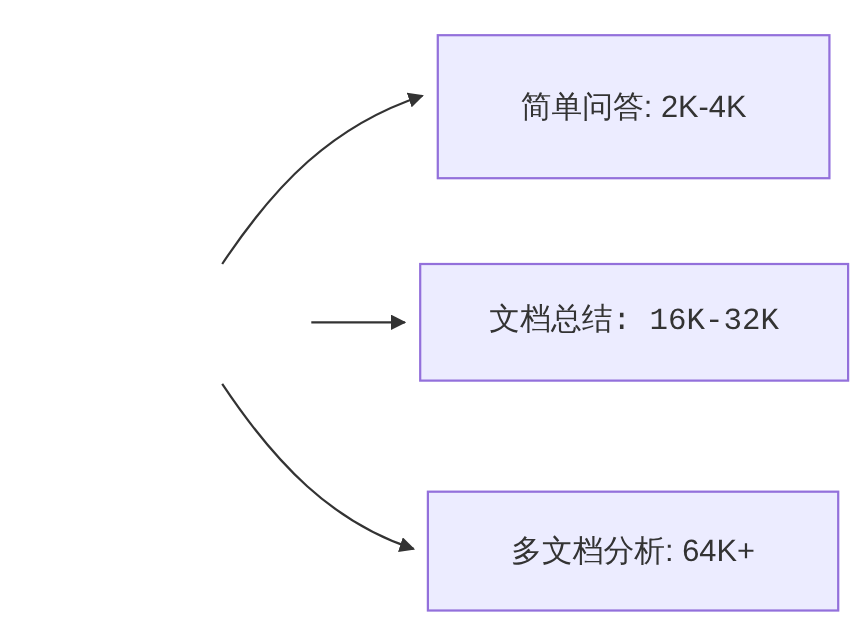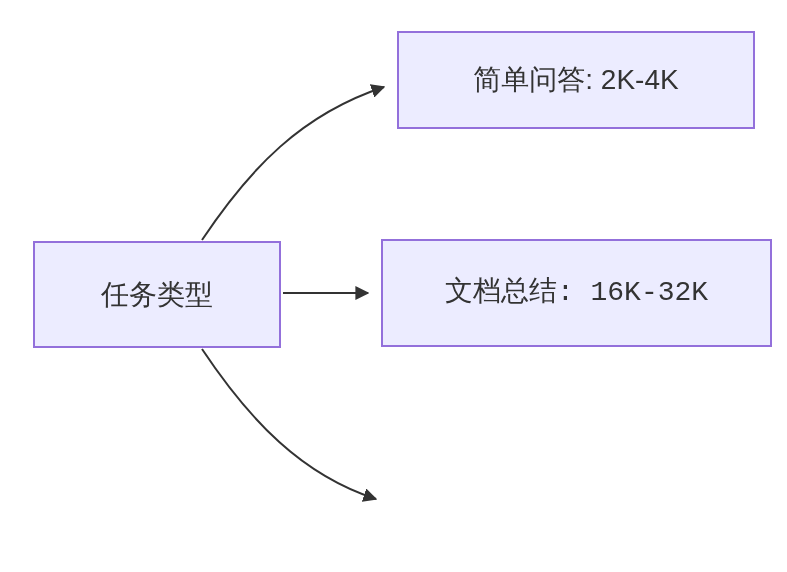--- a/index.html
+++ b/index.html
@@ -32,21 +32,21 @@
     justify-content: center;
   }
   .node-label {
     color: #333333;
     font-size: 28px;
     line-height: 1.2;
     white-space: nowrap;
     text-align: center;
   }
   .node-root   { left: 33px;  top: 241px; width: 248px; height: 107px; }
-  .node-top    { left: 397px; top: 31px;  width: 358px; height: 98px; }
+  .node-top    { left: 397px; top: 31px;  width: 358px; height: 132px; }
   .node-middle { left: 381px; top: 239px; width: 391px; height: 108px; font-family: Liberation Mono, monospace; }
   .node-bottom { left: 388px; top: 446px; width: 375px; height: 110px; }
   .edge-path {
     fill: none;
     stroke: #333333;
     stroke-width: 2px;
   }
 </style>
 </head>
 <body>
@@ -57,26 +57,26 @@
     <defs>
       <marker id="arrowhead" viewBox="0 0 10 10" refX="9" refY="5" markerWidth="7" markerHeight="7" orient="auto">
         <path d="M0,0 L10,5 L0,10 z" fill="#333333"></path>
       </marker>
     </defs>
     <path class="edge-path" d="M202,240 C250,168 302,114 384,87" marker-end="url(#arrowhead)"></path>
     <path class="edge-path" d="M283,293 L368,293" marker-end="url(#arrowhead)"></path>
     <path class="edge-path" d="M202,349 C250,421 302,475 376,499" marker-end="url(#arrowhead)"></path>
   </svg>
 
-  <div class="node node-root">
-    <span class="node-label">任务类型</span>
-  </div>
 
   <div class="node node-top">
     <span class="node-label">简单问答: 2K-4K</span>
   </div>
 
   <div class="node node-middle">
     <span class="node-label">文档总结: 16K-32K</span>
   </div>
 
+  <div class="node node-bottom">
+    <span class="node-label">多文档分析: 64K+</span>
+  </div>
 
 </div>
 
 </body></html>

